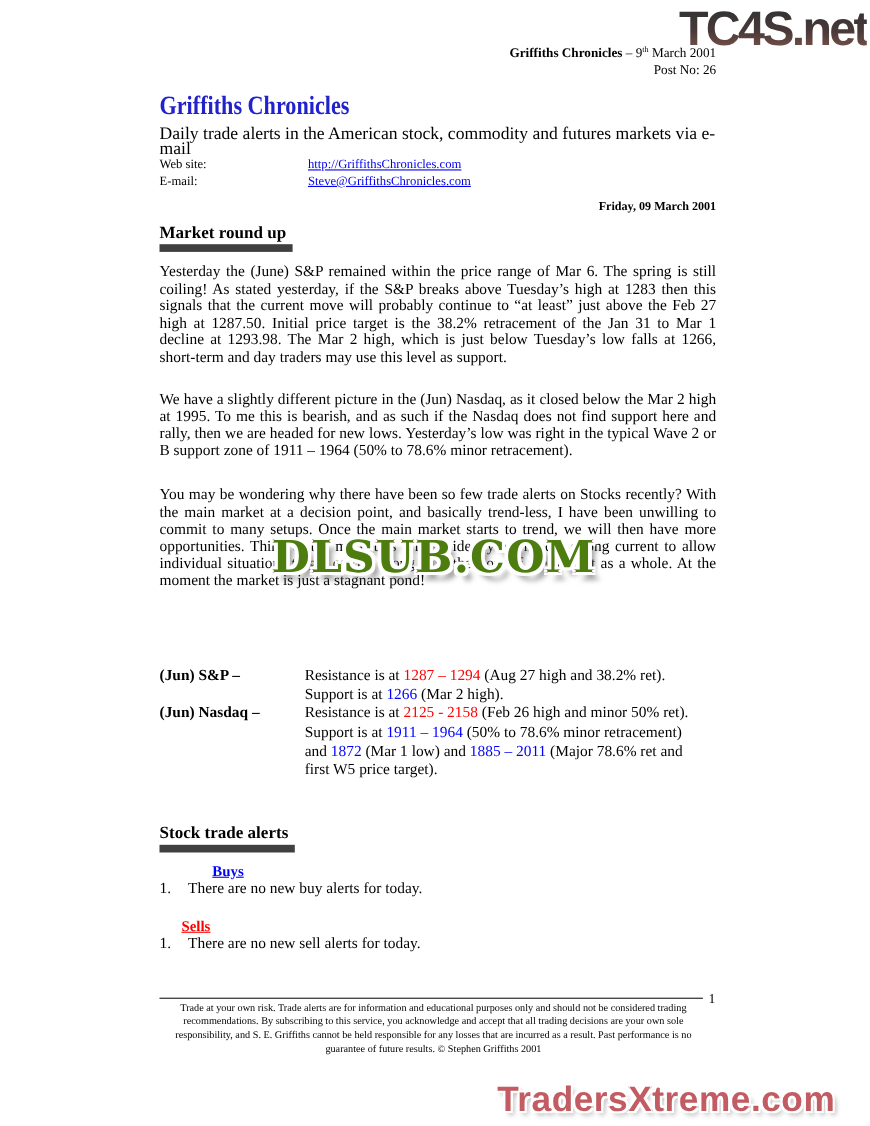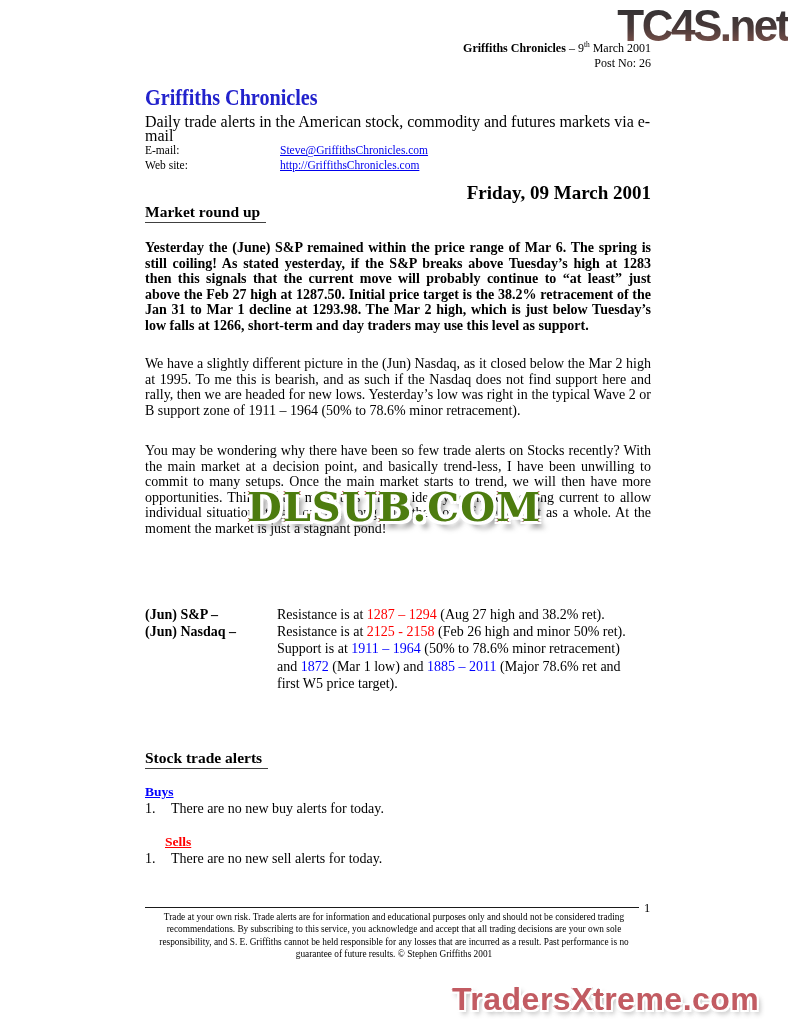--- a/index.html
+++ b/index.html
@@ -16,29 +16,29 @@
   
   .masthead{position:absolute;top:84px;left:145px;width:506px;}
   .title{font-size:24px;font-weight:bold;color:#2222CC;white-space:nowrap;
          transform:scaleX(0.84);transform-origin:0 50%;letter-spacing:0;}
   .tagline{margin-top:4px;font-size:16px;line-height:14px;}
   .contact-row{font-size:11.5px;line-height:15px;}
   .clabel{display:inline-block;width:135px;}
   .link{color:#0000EE;text-decoration:underline;cursor:pointer;}
 
   .date{position:absolute;top:182px;left:145px;width:506px;text-align:right;
-        font-weight:bold;font-size:19px;}
+        font-weight:bold;font-size:11px;}
 
   .h-section{position:absolute;left:145px;font-weight:bold;font-size:15.5px;}
   .h-market{top:203px;}
   .h-alerts{top:749px;}
-  .underlined{display:inline-block;border-bottom:1px solid #404040;padding:0 6px 1px 0;}
+  .underlined{display:inline-block;border-bottom:7px solid #404040;padding:0 6px 1px 0;}
 
   .para{font-size:14px;line-height:15.5px;text-align:justify;}
-  .p1{position:absolute;top:240px;left:145px;width:506px;font-weight:bold;}
+  .p1{position:absolute;top:240px;left:145px;width:506px;}
   .p2{position:absolute;top:356px;left:145px;width:506px;}
   .p3wrap{position:absolute;top:443px;left:145px;width:506px;}
 
   
   .dlsub{position:absolute;top:40px;left:102px;white-space:nowrap;
          font-family:"DejaVu Serif",serif;font-weight:bold;font-size:40px;
          letter-spacing:1px;color:#4d7c0f;
          -webkit-text-stroke:2px #9e191e;paint-order:stroke fill;
          text-shadow:-3px -3px 0 #fff,3px -3px 0 #fff,-3px 3px 0 #fff,3px 3px 0 #fff,
                      0 -3px 0 #fff,0 3px 0 #fff,-3px 0 0 #fff,3px 0 0 #fff,
@@ -46,21 +46,21 @@
 
   
   .levels{position:absolute;top:606px;left:145px;width:560px;font-size:14px;line-height:17.2px;}
   .lev-row{display:flex;}
   .lev-label{flex:0 0 132px;font-weight:bold;}
   .lev-text{flex:1;white-space:nowrap;}
 
   
   .grp-title{position:absolute;left:145px;font-size:13.5px;font-weight:bold;
              text-decoration:underline;}
-  .buys-title{top:784px;color:#0000FF;}
+  .buys-title{top:784px;color:#0000FF;margin-left:48px;}
   .sells-title{top:834px;color:#FF0000;margin-left:20px;}
   .alert-item{position:absolute;left:145px;width:506px;font-size:14px;}
   .buys-item{top:801px;}
   .sells-item{top:851px;}
   .num{display:inline-block;width:26px;}
 
   
   .footer-rule{position:absolute;top:907px;left:145px;width:494px;border-top:1.5px solid #1a1a1a;}
   .disclaimer{position:absolute;top:911px;left:148px;width:492px;text-align:center;
               font-size:9.3px;line-height:12.3px;}
@@ -92,24 +92,24 @@
 
   <div class="hdr">
     <div><span style="font-weight: bold;">Griffiths Chronicles</span><span> – 9</span><span style="vertical-align: super; font-size: 0.62em;">th</span><span> March 2001</span></div>
     <div>Post No: 26</div>
   </div>
 
   <div class="masthead">
     <div class="title">Griffiths Chronicles</div>
     <div class="tagline">Daily trade alerts in the American stock, commodity and futures markets via e-mail</div>
     <div class="contact-row">
-      <span class="clabel">E-mail:</span><a class="link">Steve@GriffithsChronicles.com</a>
+      <span class="clabel">Web site:</span><a class="link">http://GriffithsChronicles.com</a>
     </div>
     <div class="contact-row">
-      <span class="clabel">Web site:</span><a class="link">http://GriffithsChronicles.com</a>
+      <span class="clabel">E-mail:</span><a class="link">Steve@GriffithsChronicles.com</a>
     </div>
   </div>
 
   <div class="date">Friday, 09 March 2001</div>
 
   <div class="h-section h-market">
     <span class="underlined">Market round up</span>
   </div>
 
   <div class="para p1">Yesterday the (June) S&amp;P remained within the price range of Mar 6. The spring is still coiling! As stated yesterday, if the S&amp;P breaks above Tuesday’s high at 1283 then this signals that the current move will probably continue to “at least” just above the Feb 27 high at 1287.50. Initial price target is the 38.2% retracement of the Jan 31 to Mar 1 decline at 1293.98. The Mar 2 high, which is just below Tuesday’s low falls at 1266, short-term and day traders may use this level as support.</div>
@@ -117,20 +117,24 @@
 
   <div class="p3wrap">
     <div class="para">You may be wondering why there have been so few trade alerts on Stocks recently? With the main market at a decision point, and basically trend-less, I have been unwilling to commit to many setups. Once the main market starts to trend, we will then have more opportunities. Think of the market as a river, ideally we need a strong current to allow individual situations to get carried along with the flow of the market as a whole. At the moment the market is just a stagnant pond!</div>
     <div class="dlsub">DLSUB.COM</div>
   </div>
 
   <div class="levels">
     <div class="lev-row">
       <span class="lev-label">(Jun) S&amp;P –</span>
       <span class="lev-text"><span>Resistance is at </span><span style="color: rgb(255, 0, 0);">1287 – 1294</span><span> (Aug 27 high and 38.2% ret).</span></span>
+    </div>
+    <div class="lev-row">
+      <span class="lev-label"></span>
+      <span class="lev-text"><span>Support is at </span><span style="color: rgb(0, 0, 255);">1266</span><span> (Mar 2 high).</span></span>
     </div>
     <div class="lev-row">
       <span class="lev-label">(Jun) Nasdaq –</span>
       <span class="lev-text"><span>Resistance is at </span><span style="color: rgb(255, 0, 0);">2125 - 2158</span><span> (Feb 26 high and minor 50% ret).</span></span>
     </div>
     <div class="lev-row">
       <span class="lev-label"></span>
       <span class="lev-text"><span>Support is at </span><span style="color: rgb(0, 0, 255);">1911 – 1964</span><span> (50% to 78.6% minor retracement)</span></span>
     </div>
     <div class="lev-row">

